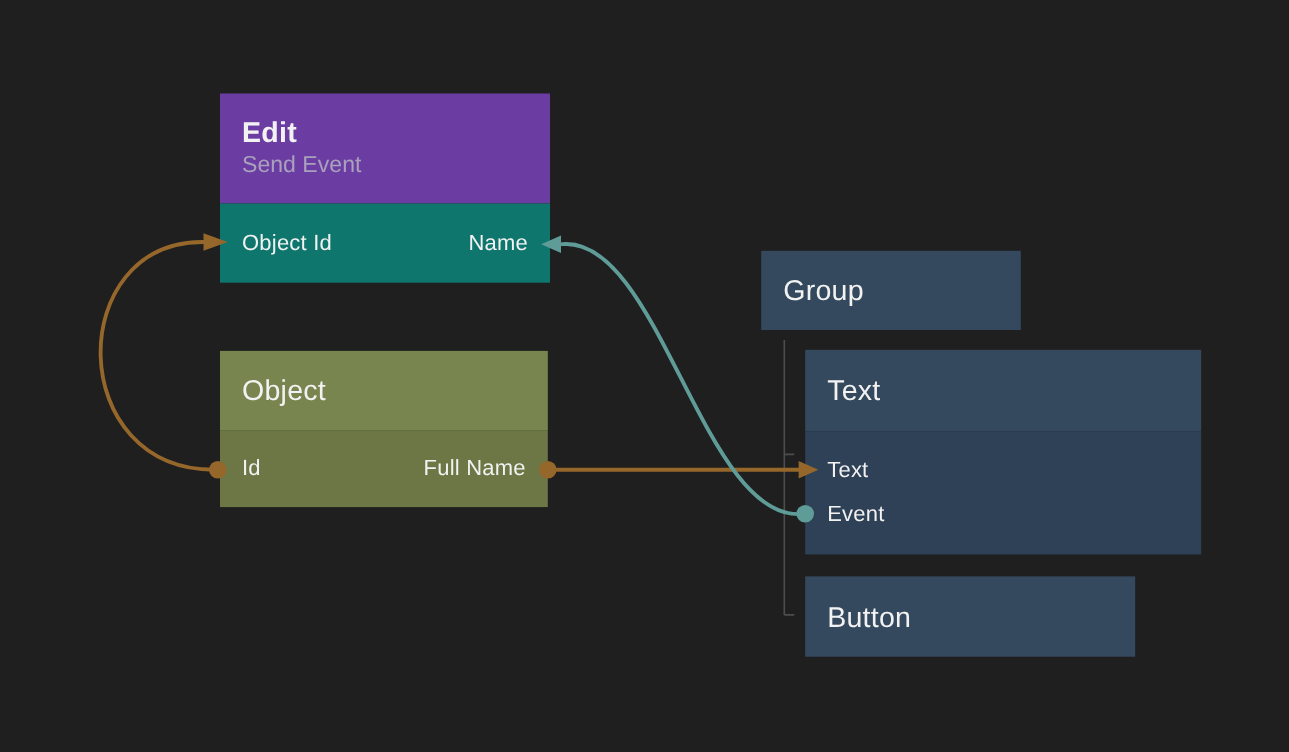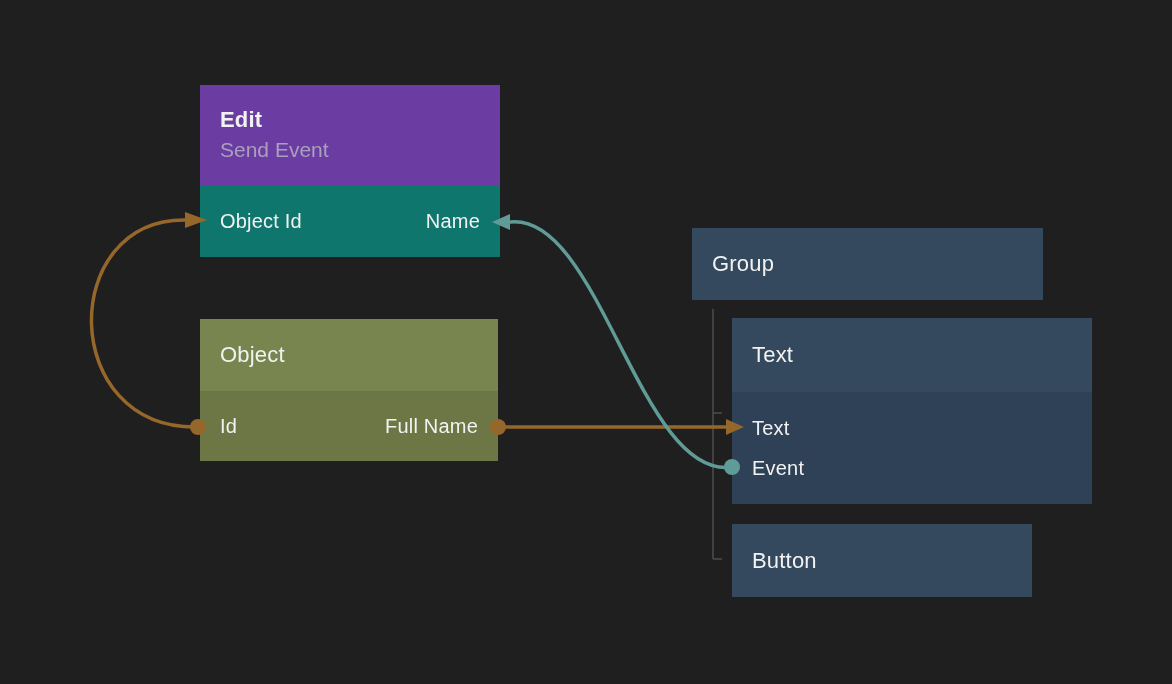--- a/index.html
+++ b/index.html
@@ -7,21 +7,21 @@
     position:relative;
     width:1172px;height:684px;
     overflow:hidden;
     font-family:"Liberation Sans", sans-serif;
   }
   .node{position:absolute;box-sizing:border-box;}
   .hdr{
     display:flex;flex-direction:column;justify-content:center;
     padding:0 20px;box-sizing:border-box;
   }
-  .title{font-size:22px;font-weight:400;line-height:30px;letter-spacing:.2px;}
+  .title{font-size:26px;font-weight:400;line-height:30px;letter-spacing:.2px;}
   .title.bold{font-weight:700;}
   .subtitle{font-size:21px;font-weight:400;line-height:30px;}
   .rows{box-sizing:border-box;}
   .row{
     height:40px;display:flex;justify-content:space-between;align-items:center;
     font-size:20px;letter-spacing:.2px;
   }
   .wires{position:absolute;left:0;top:0;pointer-events:none;}
   .wires [data-interactable="true"]{pointer-events:auto;}
 </style>
@@ -48,21 +48,21 @@
       <div class="title" data-interactable="false" style="color: rgb(242, 242, 242);">Object</div>
     </div>
     <div class="rows" data-interactable="false" style="padding: 15px 20px; background: rgb(108, 119, 69);">
       <div class="row" data-interactable="false" style="color: rgb(242, 242, 242);">
         <span data-interactable="true">Id</span>
         <span data-interactable="true">Full Name</span>
       </div>
     </div>
   </div>
 
-  <div class="node hdr" data-interactable="true" style="left: 692px; top: 228px; width: 351px; height: 72px; background: rgb(53, 73, 94);">
+  <div class="node hdr" data-interactable="true" style="left: 692px; top: 228px; width: 236px; height: 72px; background: rgb(53, 73, 94);">
     <div class="title" data-interactable="false" style="color: rgb(242, 242, 242);">Group</div>
   </div>
 
   <div class="node" data-interactable="true" style="left:732px;top:318px;width:360px;">
     <div class="hdr" data-interactable="false" style="height: 74px; background: rgb(53, 73, 94);">
       <div class="title" data-interactable="false" style="color: rgb(242, 242, 242);">Text</div>
     </div>
     <div class="rows" data-interactable="false" style="padding: 16px 20px; background: rgb(47, 65, 86);">
       <div class="row" data-interactable="false" style="color: rgb(242, 242, 242);">
         <span data-interactable="true">Text</span>

